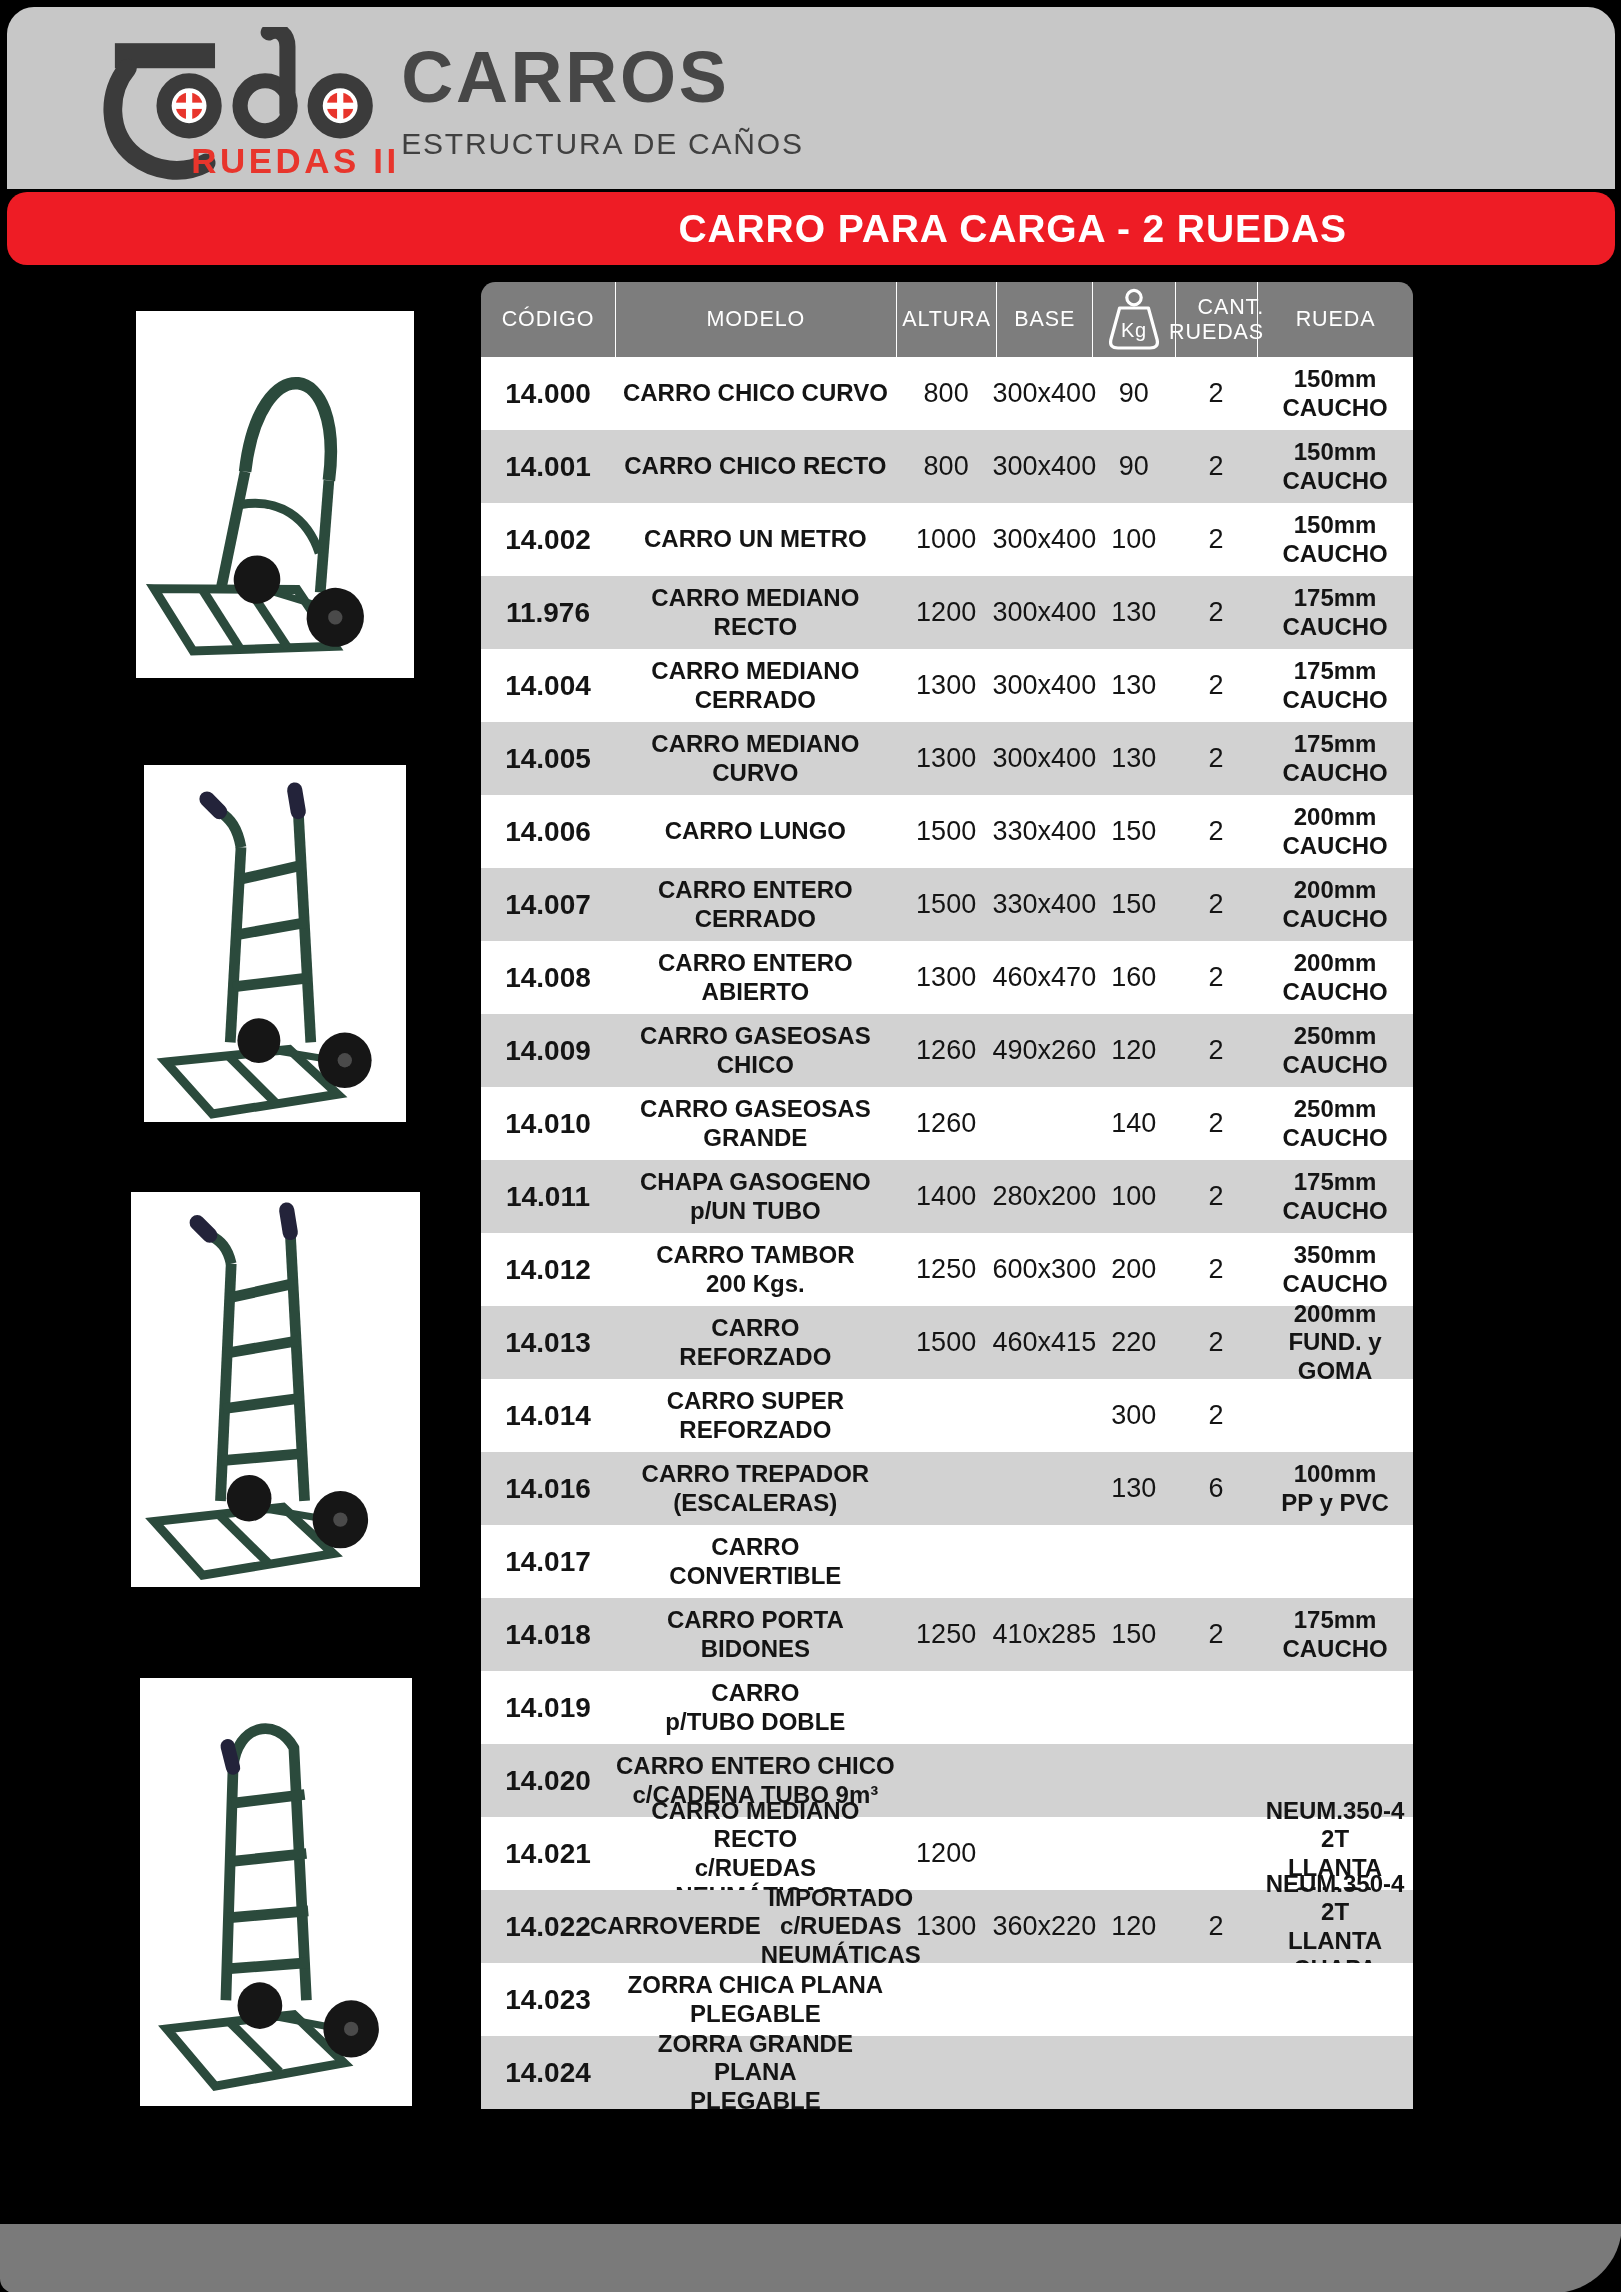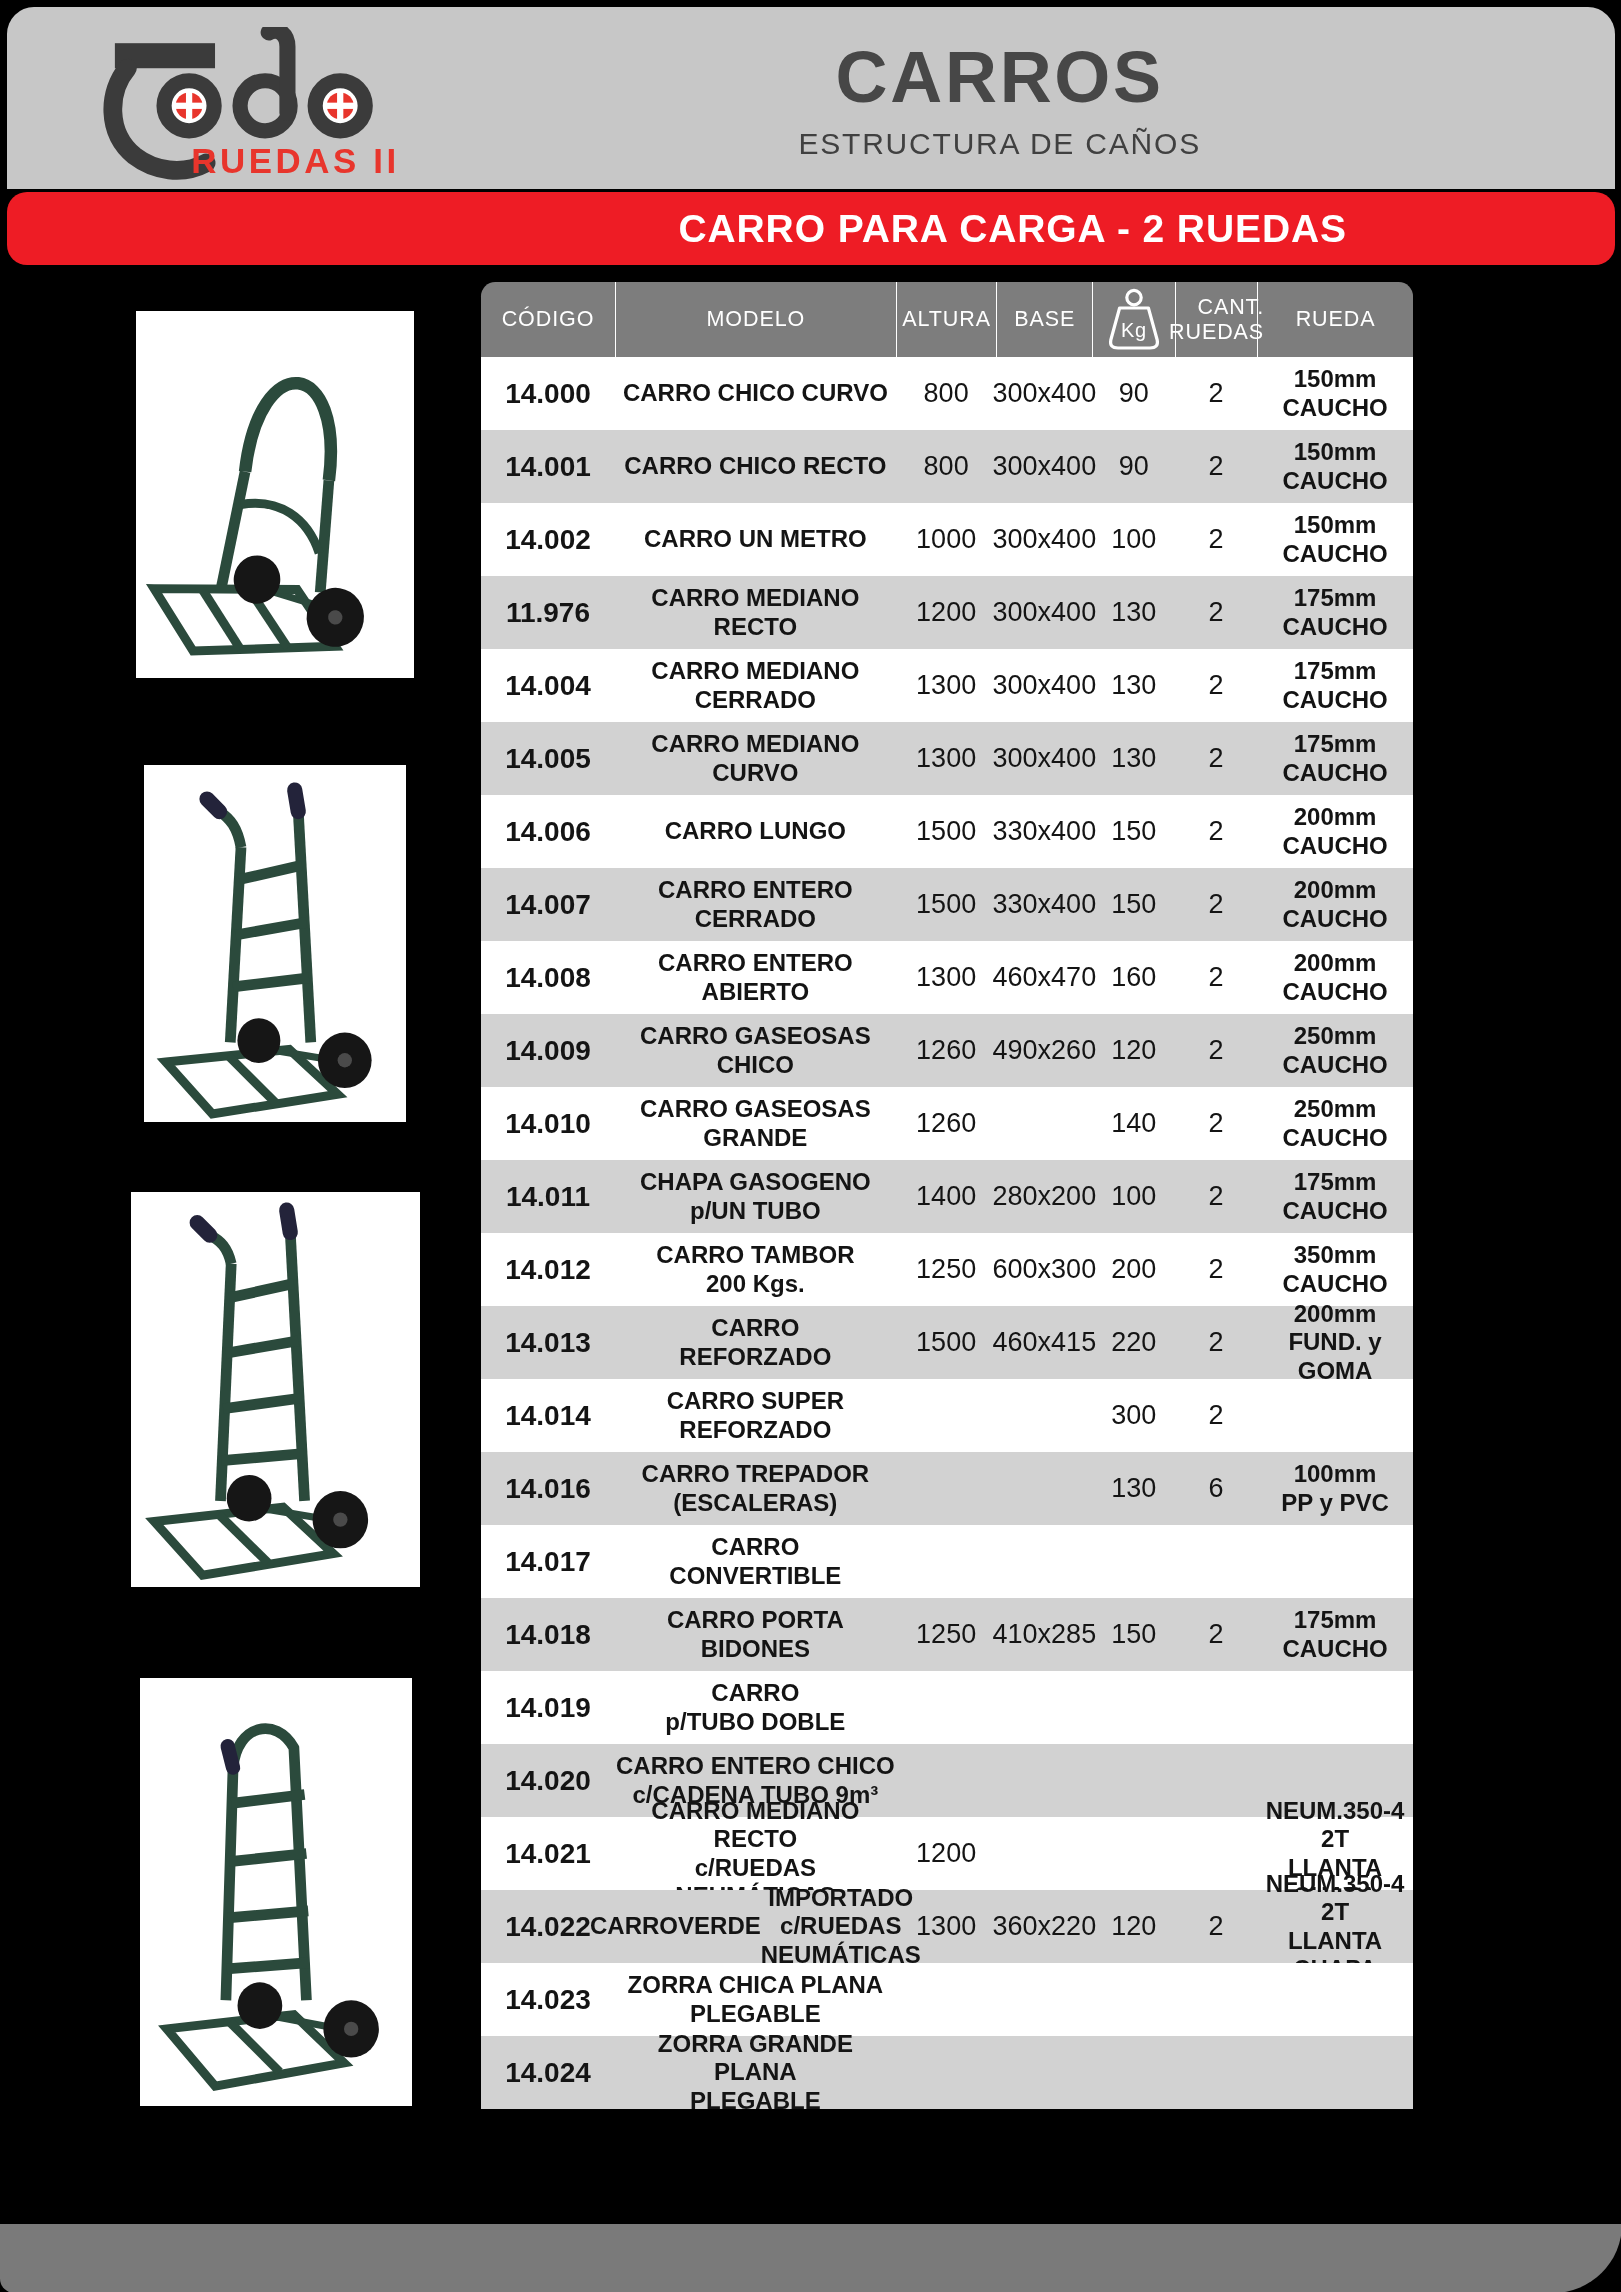--- a/index.html
+++ b/index.html
@@ -3,21 +3,21 @@
 <meta charset="utf-8">
 <style>
   html,body{margin:0;padding:0;background:#000;}
   .page{position:relative;width:1622px;height:2293px;background:#000;overflow:hidden;
         font-family:"Liberation Sans",sans-serif;}
 
   
   .top-header{position:absolute;left:7.2px;top:7.2px;width:1608px;height:182px;
               background:var(--page-gray,#c7c7c7);border-radius:27px 27px 0 0;}
   .logo{position:absolute;left:90px;top:19.7px;}
-  .title-block{position:absolute;left:394px;right:17px;top:34px;text-align:center;}
+  .title-block{position:absolute;left:394px;right:17px;top:34px;text-align:left;}
   .carros-title{font-size:72px;font-weight:700;color:#474747;letter-spacing:2.7px;line-height:1;}
   .subtitle{margin-top:14.3px;font-size:30px;font-weight:400;color:#404040;letter-spacing:1.8px;}
 
   
   .red-banner{position:absolute;left:7.2px;top:192px;width:1608px;height:73px;
               background:var(--red,#ee1c25);border-radius:20px;display:flex;}
   .banner-text{margin-left:403px;flex:1;text-align:center;line-height:73px;
                font-size:39px;font-weight:700;color:#fff;letter-spacing:0.9px;}
 
   

